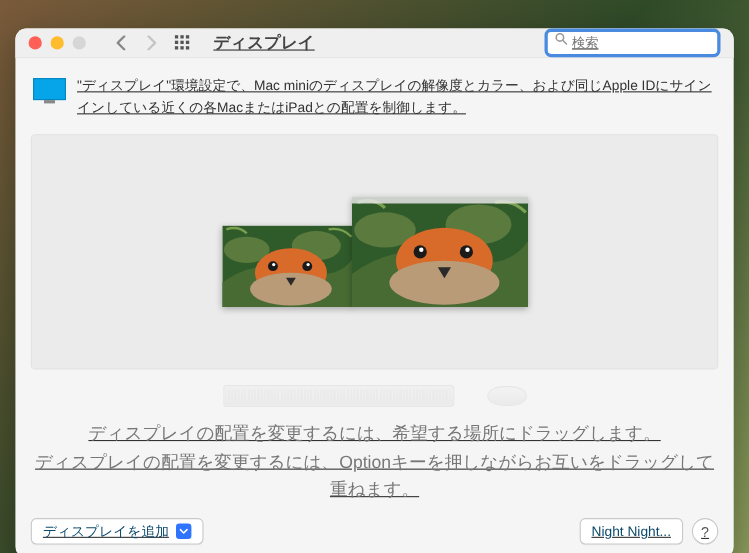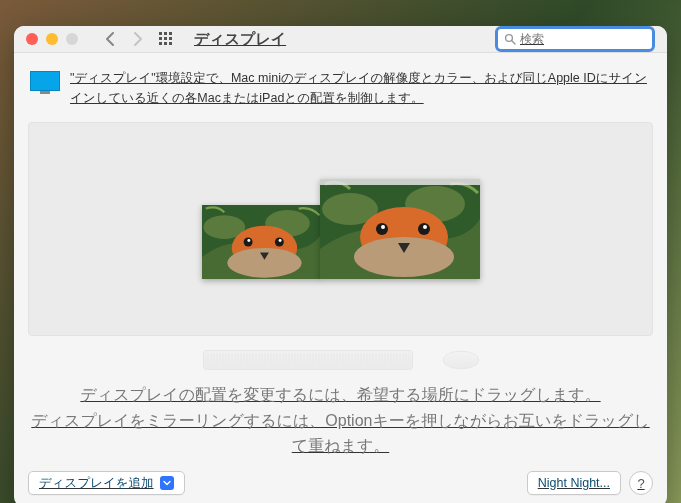--- a/index.html
+++ b/index.html
@@ -36,21 +36,21 @@
   .nav { display:flex; gap:4px; align-items:center; margin-left:4px;}
   .nav-btn { width:24px;height:24px;display:flex;align-items:center;justify-content:center;color:#888;font-size:18px;}
   .grid-btn { width:24px;height:24px;display:flex;align-items:center;justify-content:center;}
   .grid-icon{width:14px;height:14px;display:grid;grid-template-columns:repeat(3,1fr);grid-template-rows:repeat(3,1fr);gap:1px;}
   .grid-icon span{background:#555;width:3px;height:3px;}
   .title { font-weight:600; font-size:15px; color:#444; margin-left:8px; }
   .searchwrap { margin-left:auto; }
   .search {
     width:160px; height:26px; border-radius:6px;
     border:3px solid #4a8be0; background:#fff;
-    display:flex; align-items:center; padding:0 6px; gap:4px;
+    display:flex; padding:0 6px; gap:4px;
   }
   .search input { border:none; outline:none; width:100%; font-size:12px; background:transparent; color:#333;}
   .search svg{flex:none}
   .body { padding:14px 14px 12px 14px; flex:1; display:flex; flex-direction:column; gap:8px;}
   .inforow { display:flex; gap:10px; align-items:flex-start; padding:2px 2px 6px 2px;}
   .monitor-icon{width:30px;flex:none;margin-top:2px;}
   .monitor-icon .screen{width:30px;height:20px;background:#06a4e8;border:1px solid #0686c0;}
   .monitor-icon .stand{width:10px;height:3px;background:#888;margin:0 auto;}
   .infotext{font-size:12.5px;line-height:1.55;color:#333;}
   .panel {
@@ -182,21 +182,21 @@
       </div>
     </div>
 
     <div class="keyboardrow">
       <div class="keyboard"></div>
       <div class="mouse"></div>
     </div>
 
     <div class="hints">
       <div>ディスプレイの配置を変更するには、希望する場所にドラッグします。</div>
-      <div>ディスプレイをミラーリングするには、Optionキーを押しながらお互いをドラッグして重ねます。</div>
+      <div>ディスプレイの配置を変更するには、Optionキーを押しながらお互いをドラッグして重ねます。</div>
     </div>
 
     <div class="footer">
       <button class="btn">
         <span>ディスプレイを追加</span>
         <span class="chev">
           <svg width="8" height="8" viewBox="0 0 8 8">
               <path d="M1 2.5 4 5.5 7 2.5" stroke="#fff" stroke-width="1.4" fill="none" stroke-linecap="round" stroke-linejoin="round"></path>
             </svg>
         </span>

